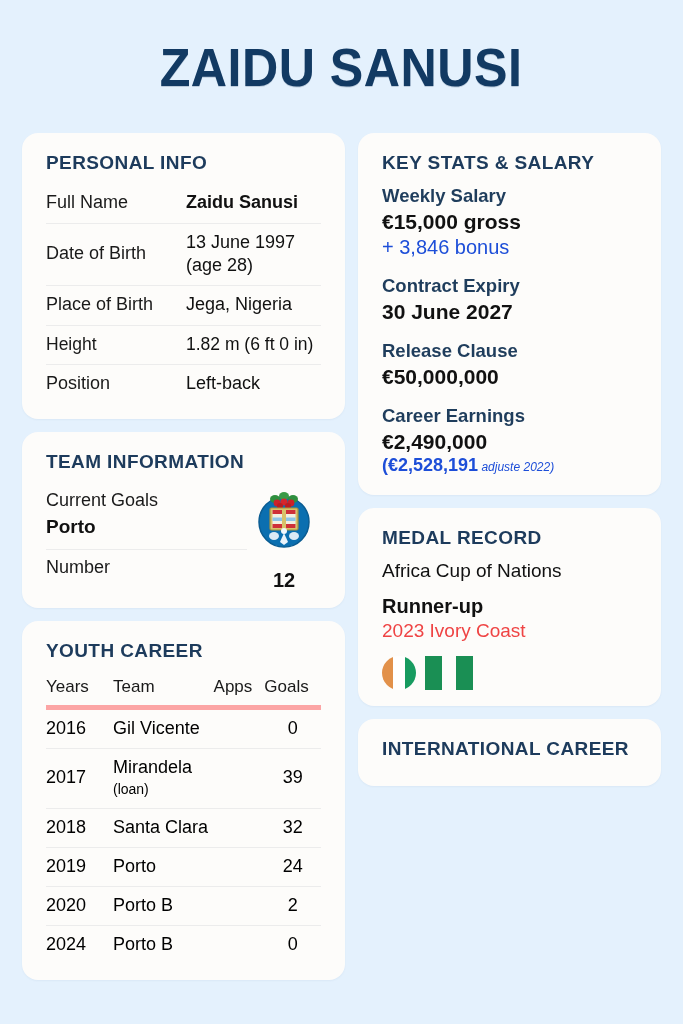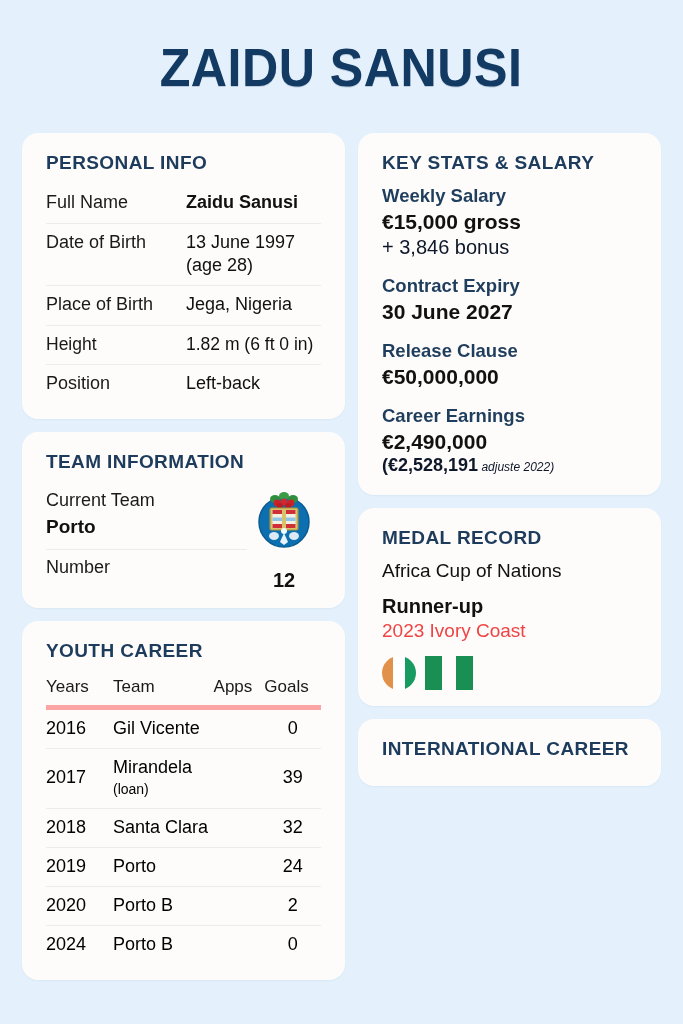--- a/index.html
+++ b/index.html
@@ -66,21 +66,21 @@
     font-weight: 700;
     color: #1d3b5c;
     letter-spacing: 0.4px;
     margin-bottom: 9px;
     line-height: 1.28;
   }
 
   
   .kv-row {
     display: flex;
-    align-items: flex-start;
+    align-items: center;
     padding: 7px 0 8px 0;
     border-bottom: 1px solid #ececec;
     font-size: 18px;
     line-height: 1.3;
   }
   .kv-row:last-child { border-bottom: none; }
   .kv-key { width: 140px; flex: 0 0 140px; color: #1a1a1a; font-weight: 400; }
   .kv-val { flex: 1; color: #111; font-weight: 400; }
   .kv-val.bold { font-weight: 700; }
   .kv-row.tight { font-size: 17.5px; }
@@ -122,21 +122,21 @@
   }
   .stat-value {
     font-size: 21px;
     font-weight: 700;
     color: #111;
     line-height: 1.22;
   }
   .stat-sub {
     font-size: 20px;
     font-weight: 400;
-    color: #0f172a;
+    color: #1d4ed8;
     line-height: 1.25;
     white-space: nowrap;
   }
   .stat-sub .em { font-weight: 700; }
   .stat-sub.small { font-size: 18px; }
   .stat-sub.small .adj { font-size: 12px; font-style: italic; }
 
   
   table.youth { width: 100%; border-collapse: collapse; }
   table.youth th {
@@ -236,21 +236,21 @@
           <div class="kv-key">Position</div>
           <div class="kv-val">Left-back</div>
         </div>
       </div>
 
       <div class="card">
         <div class="card-title">TEAM INFORMATION</div>
         <div class="team-wrap">
           <div class="team-left">
             <div class="team-row divider">
-              <div class="team-label">Current Team</div>
+              <div class="team-label">Current Goals</div>
               <div class="team-value">Porto</div>
             </div>
             <div class="team-row">
               <div class="team-label">Number</div>
             </div>
           </div>
           <div class="team-right">
 
             <span>
               <svg class="crest" viewBox="0 0 62 62" xmlns="http://www.w3.org/2000/svg">

